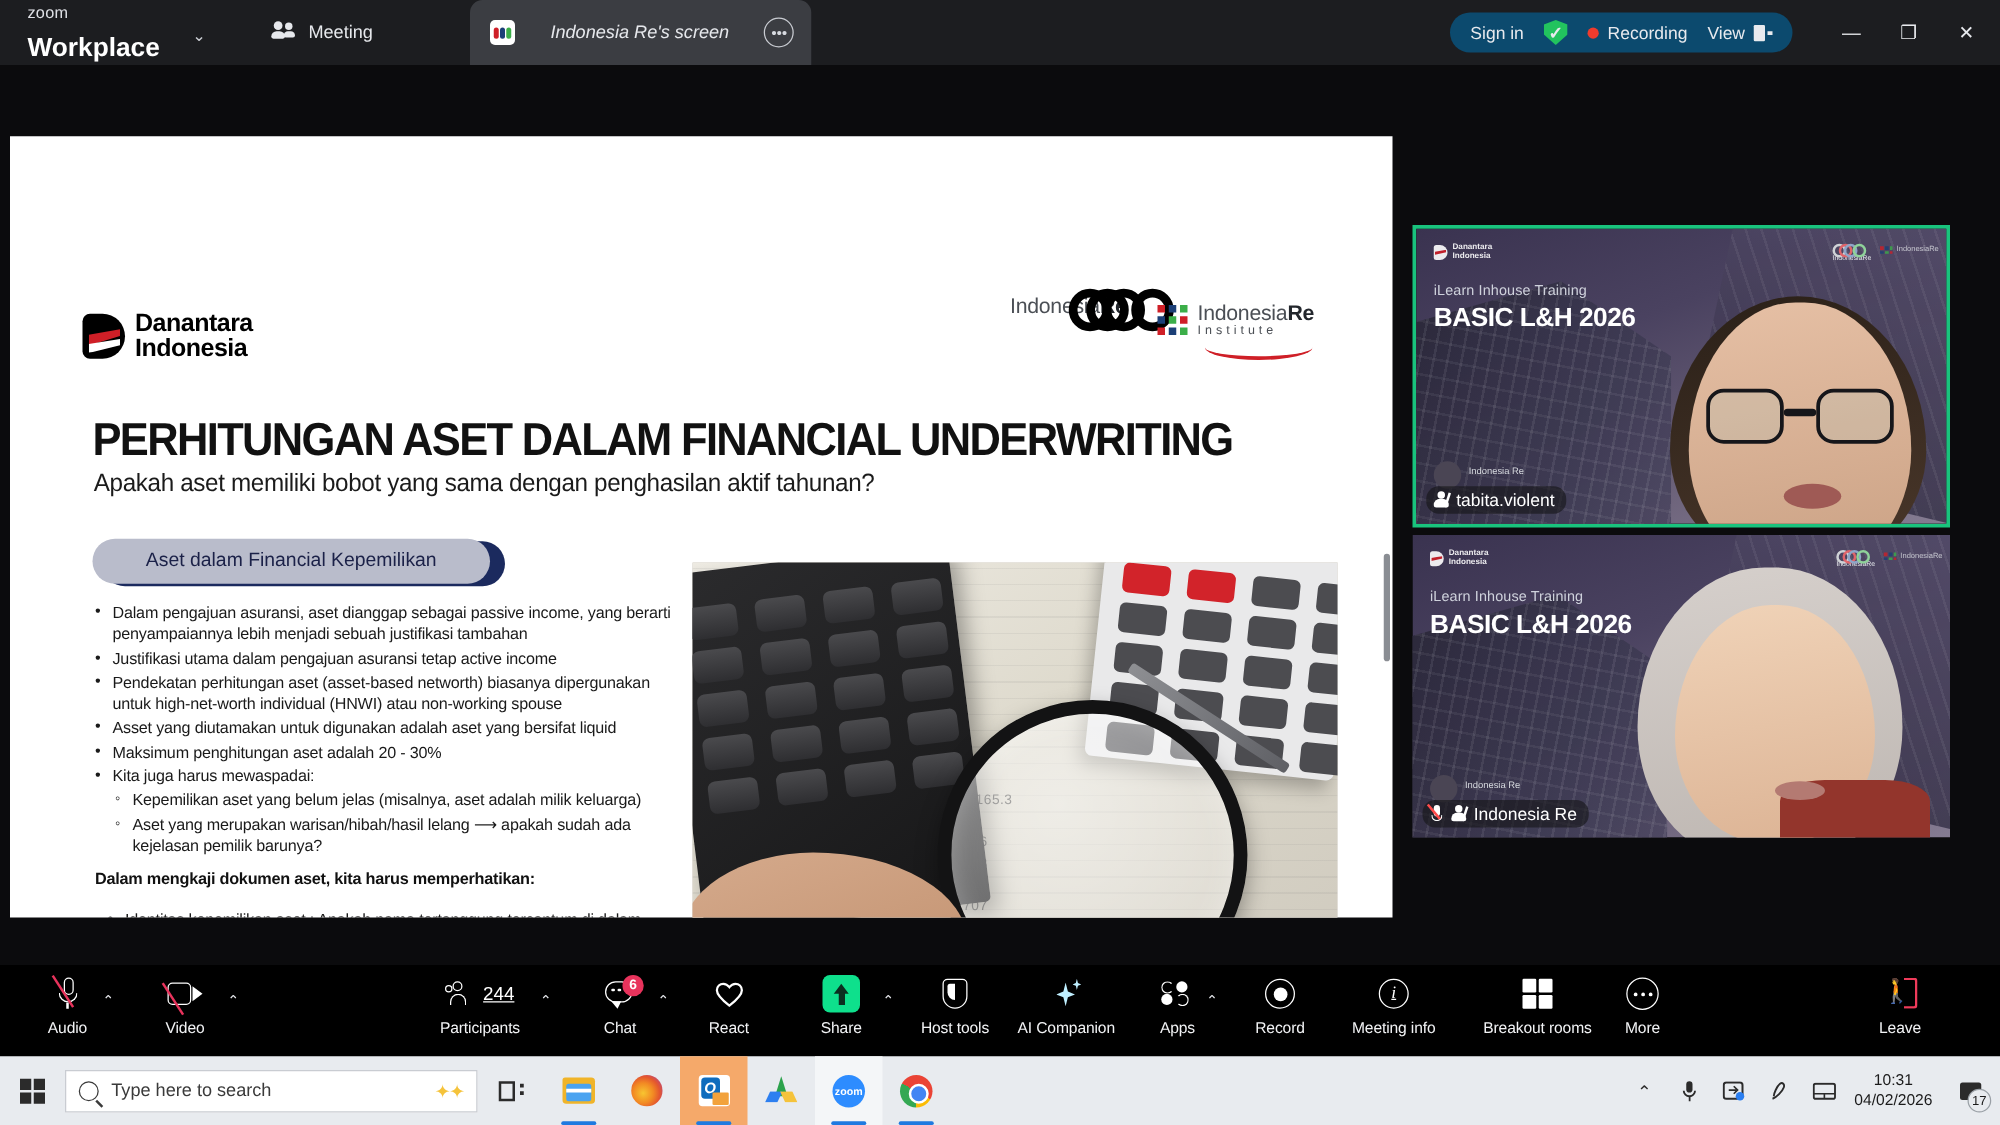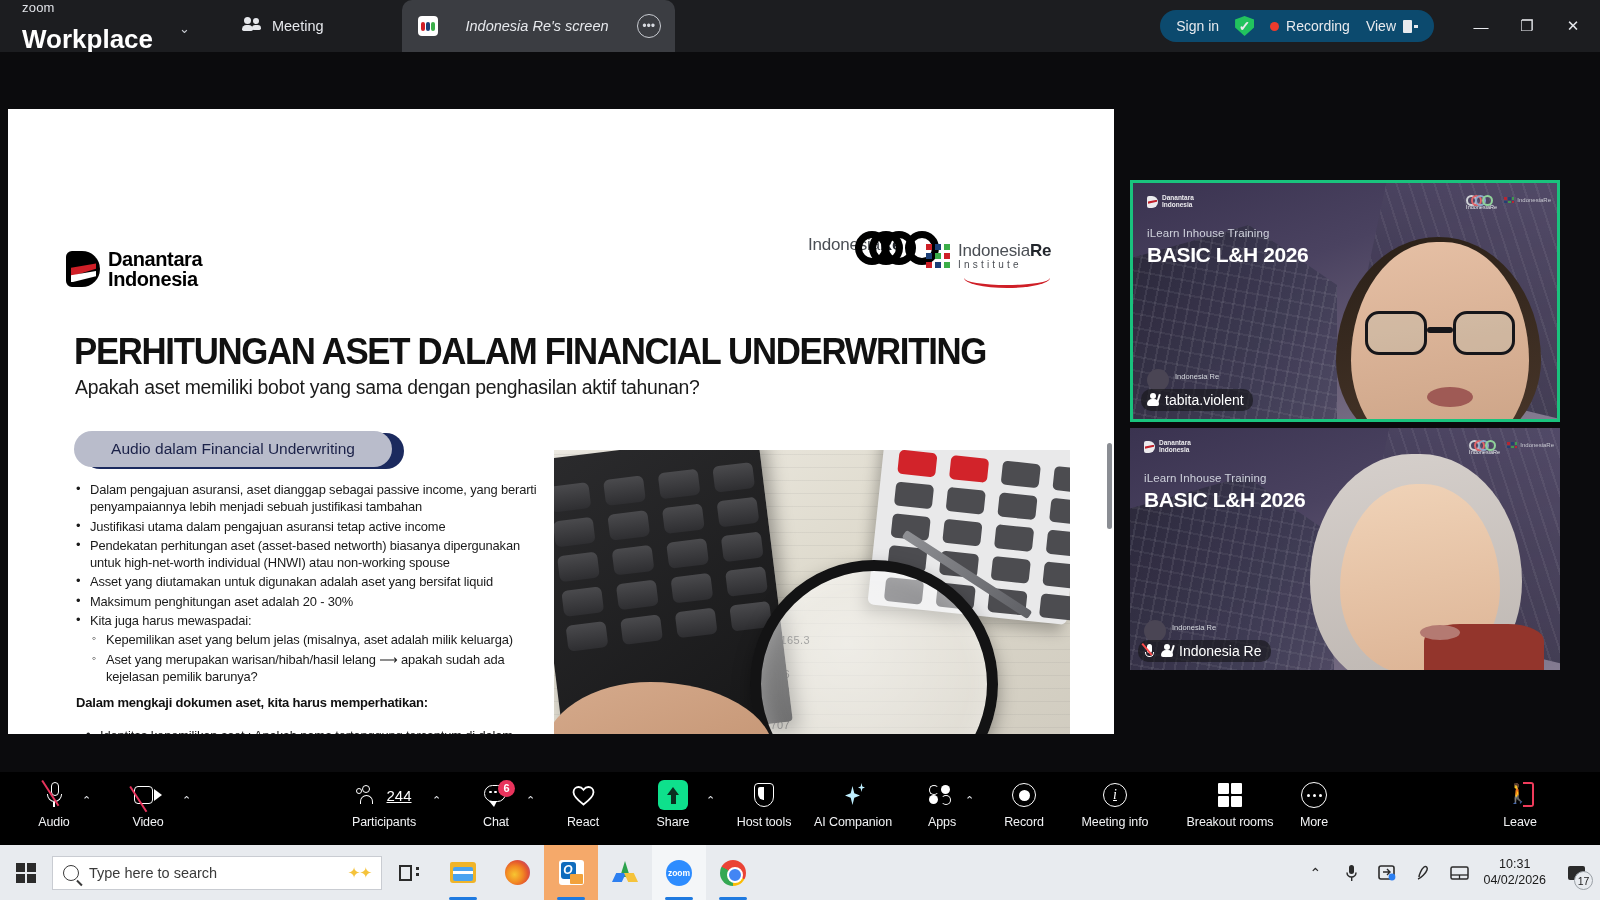--- a/index.html
+++ b/index.html
@@ -12,21 +12,21 @@
   .app { position: relative; width: 1600px; height: 900px; background: #0b0b0d; }
 
   
   .titlebar {
     position: absolute; left: 0; top: 0; width: 1600px; height: 52px;
     background: #1c1d20; display: flex; align-items: center;
   }
   .brand { display: flex; flex-direction: column; justify-content: center;
            margin-left: 22px; line-height: 1; }
   .brand-zoom { color: #dfe1e6; font-size: 13px; letter-spacing: .2px; }
-  .brand-wp { color: #ffffff; font-size: 26px; font-weight: 700; margin-top: 12px; }
+  .brand-wp { color: #ffffff; font-size: 21px; font-weight: 700; margin-top: 12px; }
   .brand-caret { color: #c9ccd2; font-size: 13px; margin-left: 26px; margin-top: 4px; }
 
   .tb-tab {
     display: flex; align-items: center; gap: 10px; height: 52px;
     padding: 0 18px; color: #e6e8ec; font-size: 14.5px;
   }
   .tb-tab.meeting { margin-left: 34px; }
   .tb-tab.active {
     background: #3b3d42; border-radius: 10px 10px 0 0; height: 52px;
     margin-left: 60px; padding: 0 14px 0 16px; gap: 28px; min-width: 260px; font-style: italic;
@@ -551,21 +551,21 @@
           <div class="irei-t2">Institute</div>
         </span>
         <span class="irei-swoosh"></span>
       </div>
 
       <div class="slide-title">PERHITUNGAN ASET DALAM FINANCIAL UNDERWRITING</div>
       <div class="slide-sub">Apakah aset memiliki bobot yang sama dengan penghasilan aktif tahunan?</div>
 
       <div class="pill-badge">
         <span class="shadow"></span>
-        <span class="front">Audio dalam Financial Underwriting</span>
+        <span class="front">Aset dalam Financial Kepemilikan</span>
       </div>
 
       <div class="bullets">
         <ul>
           <li>Dalam pengajuan asuransi, aset dianggap sebagai passive income, yang berarti penyampaiannya lebih menjadi sebuah justifikasi tambahan</li>
           <li>Justifikasi utama dalam pengajuan asuransi tetap active income</li>
           <li>Pendekatan perhitungan aset (asset-based networth) biasanya dipergunakan untuk high-net-worth individual (HNWI) atau non-working spouse</li>
           <li>Asset yang diutamakan untuk digunakan adalah aset yang bersifat liquid</li>
           <li>Maksimum penghitungan aset adalah 20 - 30%</li>
           <li>Kita juga harus mewaspadai:</li>

